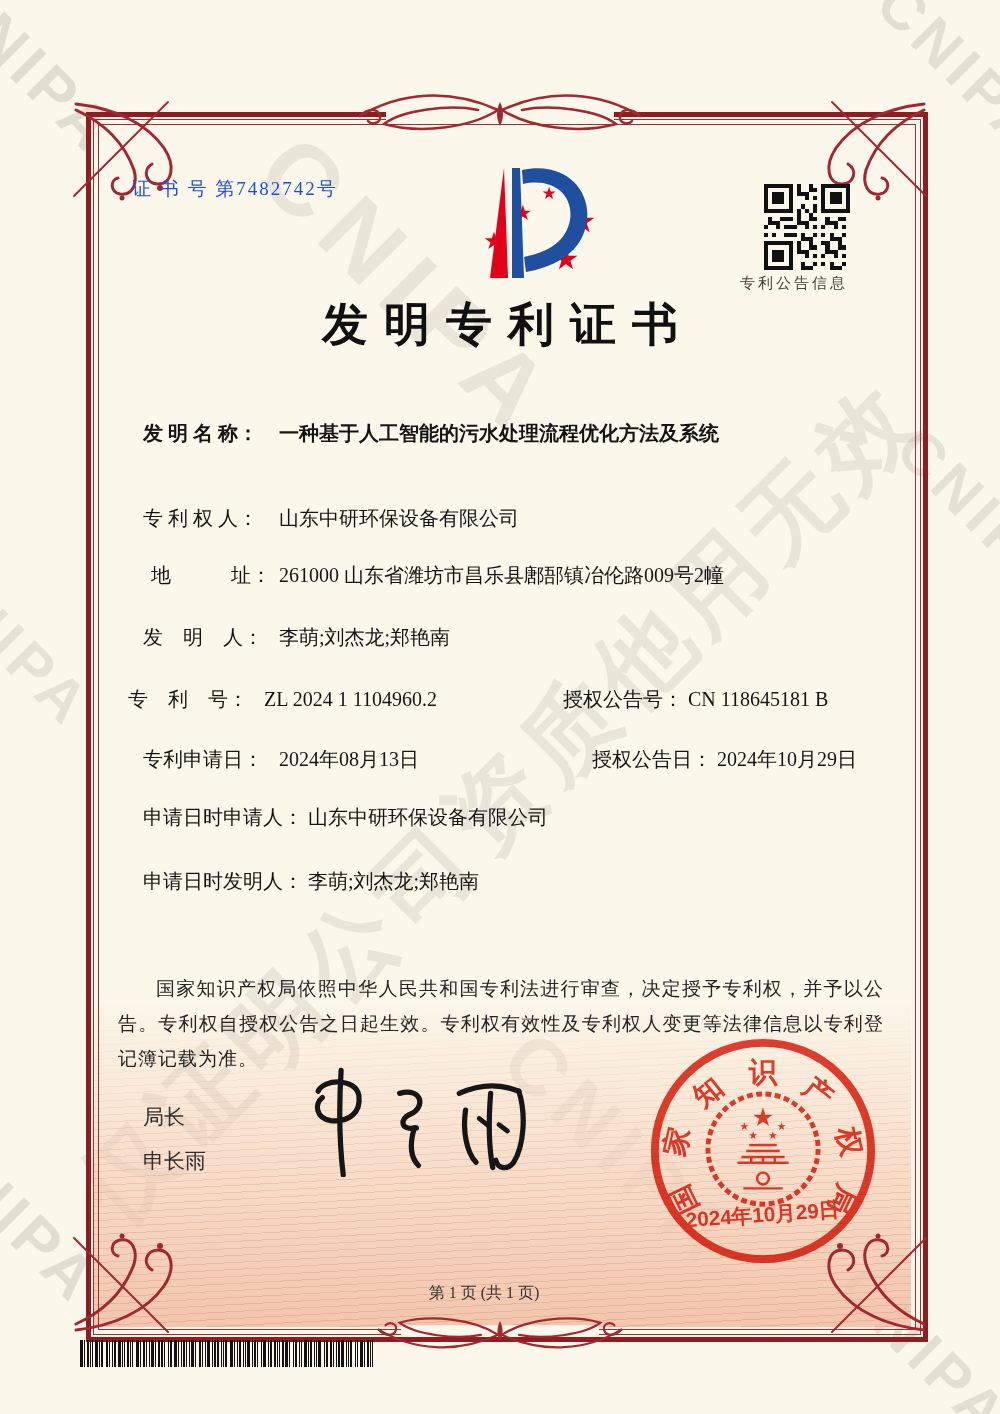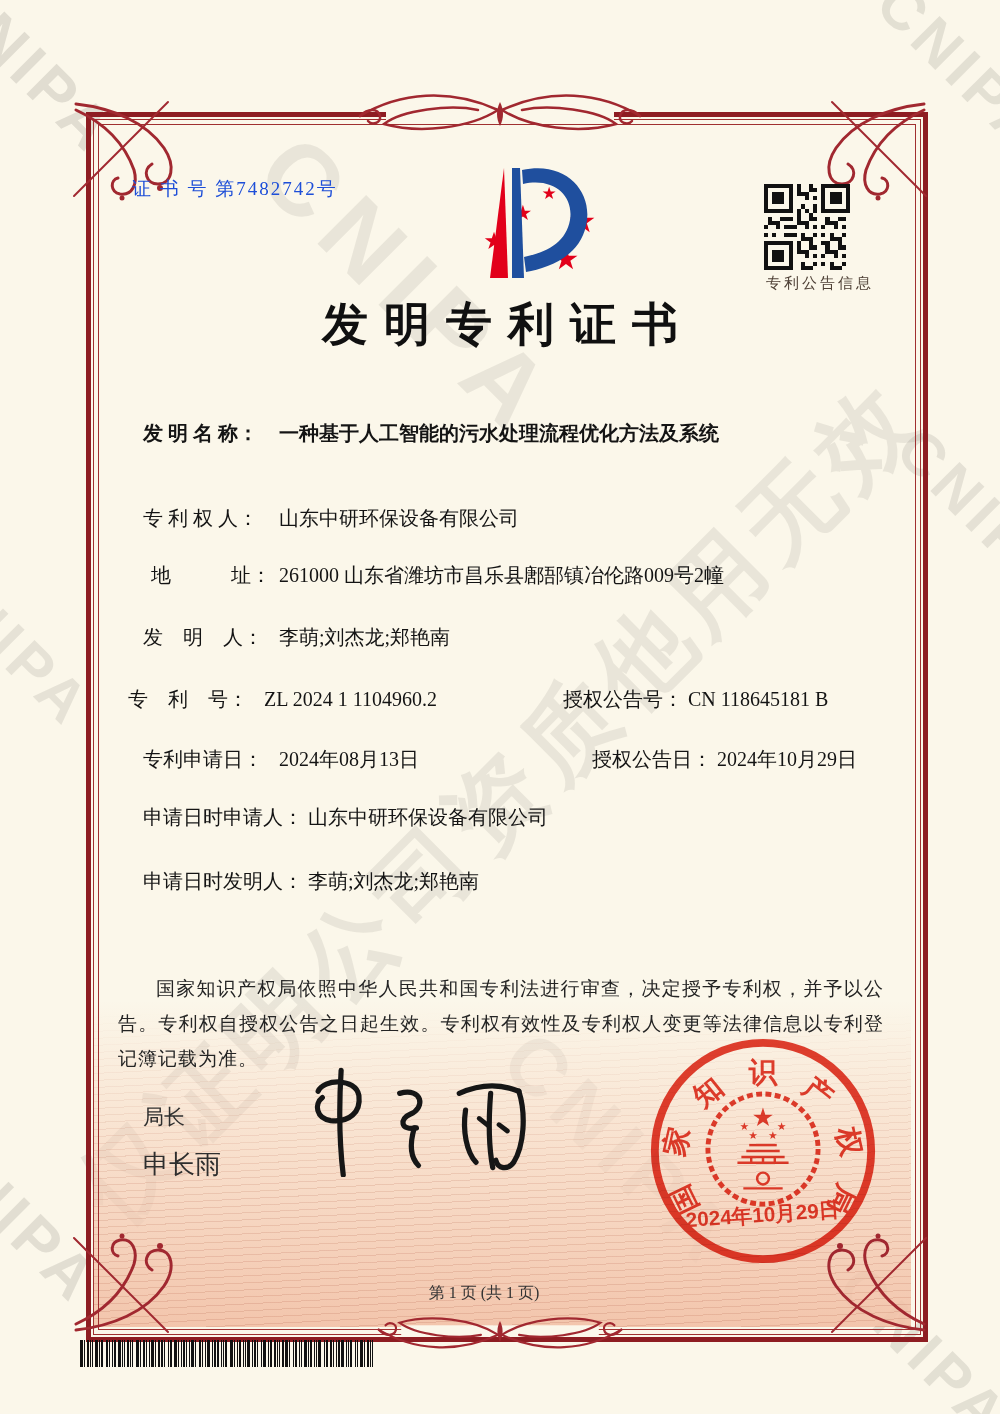--- a/index.html
+++ b/index.html
@@ -43,21 +43,21 @@
     background:linear-gradient(180deg, rgba(246,213,191,0) 0%, rgba(246,206,182,.55) 45%, rgba(242,193,167,.92) 100%);}
   #gradlines{position:absolute; left:93px; top:1010px; width:818px; height:317px;
     background:repeating-linear-gradient(177deg, rgba(186,106,82,.22) 0 1px, rgba(0,0,0,0) 1px 7px);
     -webkit-mask-image:linear-gradient(180deg, transparent 0%, rgba(0,0,0,.85) 55%, #000 100%);
     mask-image:linear-gradient(180deg, transparent 0%, rgba(0,0,0,.85) 55%, #000 100%);}
 
   
   #certno{position:absolute; left:132px; top:176px; font-size:19px; letter-spacing:2px; color:#1d4ed8;text-align:center;}
   #logo{position:absolute; left:424px; top:160px;}
   #qr{position:absolute; left:764px; top:184px;}
-  #qrcap{position:absolute; left:740px; top:274px; width:134px; text-align:right;
+  #qrcap{position:absolute; left:740px; top:274px; width:134px; text-align:left;
          font-size:15px; letter-spacing:3px; color:#4e4036;}
   #title{position:absolute; left:0; top:294px; width:1000px; text-align:center;
          font-size:46px; font-weight:bold; letter-spacing:16px; text-indent:16px;
          color:#101010; font-family:"Liberation Sans","DejaVu Sans",sans-serif;}
 
   
   .row{position:absolute; font-size:20px; color:#141414; white-space:nowrap;}
   .lbl{display:inline-block; min-width:136px;}
   #f1{left:143px; top:420px;font-weight:bold;}
   #f2{left:143px; top:505px;}
@@ -69,21 +69,21 @@
   #f8{left:143px; top:868px;text-align:center;}
 
   
   #statement{position:absolute; left:118px; top:952px; width:766px;
     font-size:19px; line-height:35px; text-indent:2em; text-align:justify;
     letter-spacing:1px; color:#242424;}
 
   
   #roleTitle{position:absolute; left:143px; top:1103px; font-size:21px; color:#2e2e2e;
     font-family:"Liberation Sans","DejaVu Sans",sans-serif;}
-  #roleName{position:absolute; left:143px; top:1147px; font-size:26px; color:#2e2e2e;
+  #roleName{position:absolute; left:143px; top:1147px; font-size:21px; color:#2e2e2e;
     font-family:"Liberation Sans","DejaVu Sans",sans-serif;}
   #signature{position:absolute; left:272px; top:1062px;}
 
   
   #seal{position:absolute; left:645px; top:1033px; mix-blend-mode:multiply; opacity:.93;}
   .seal-ring-char{font-size:29px; font-weight:bold; fill:#e03222;
     font-family:"Liberation Sans","DejaVu Sans",sans-serif;}
 
   
   #footer{position:absolute; left:0; top:1283px; width:968px; text-align:center;

